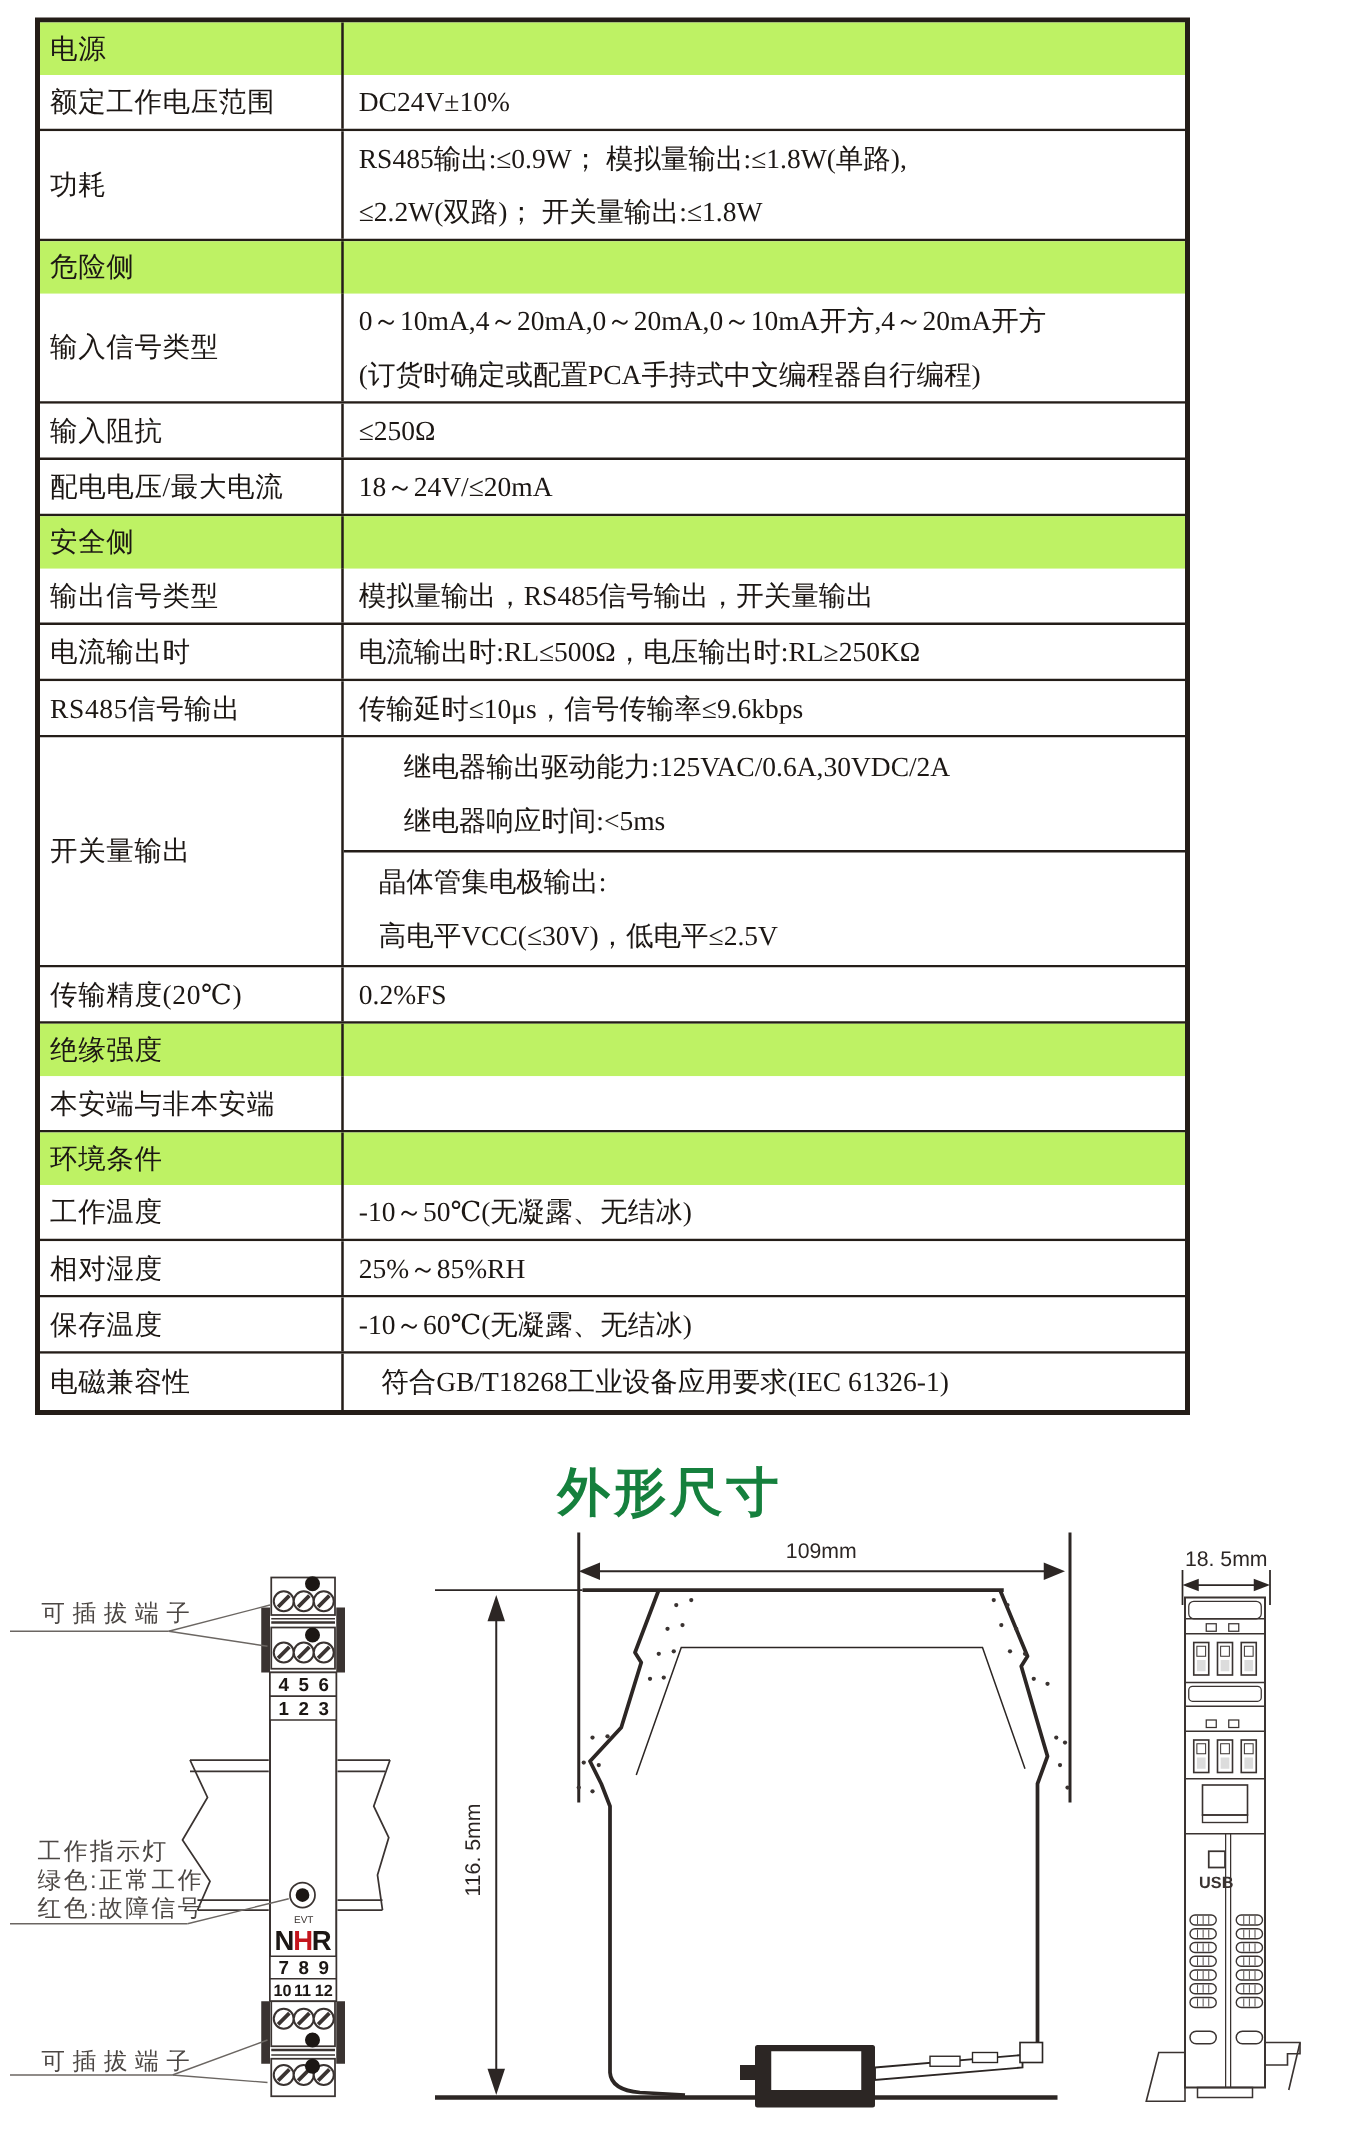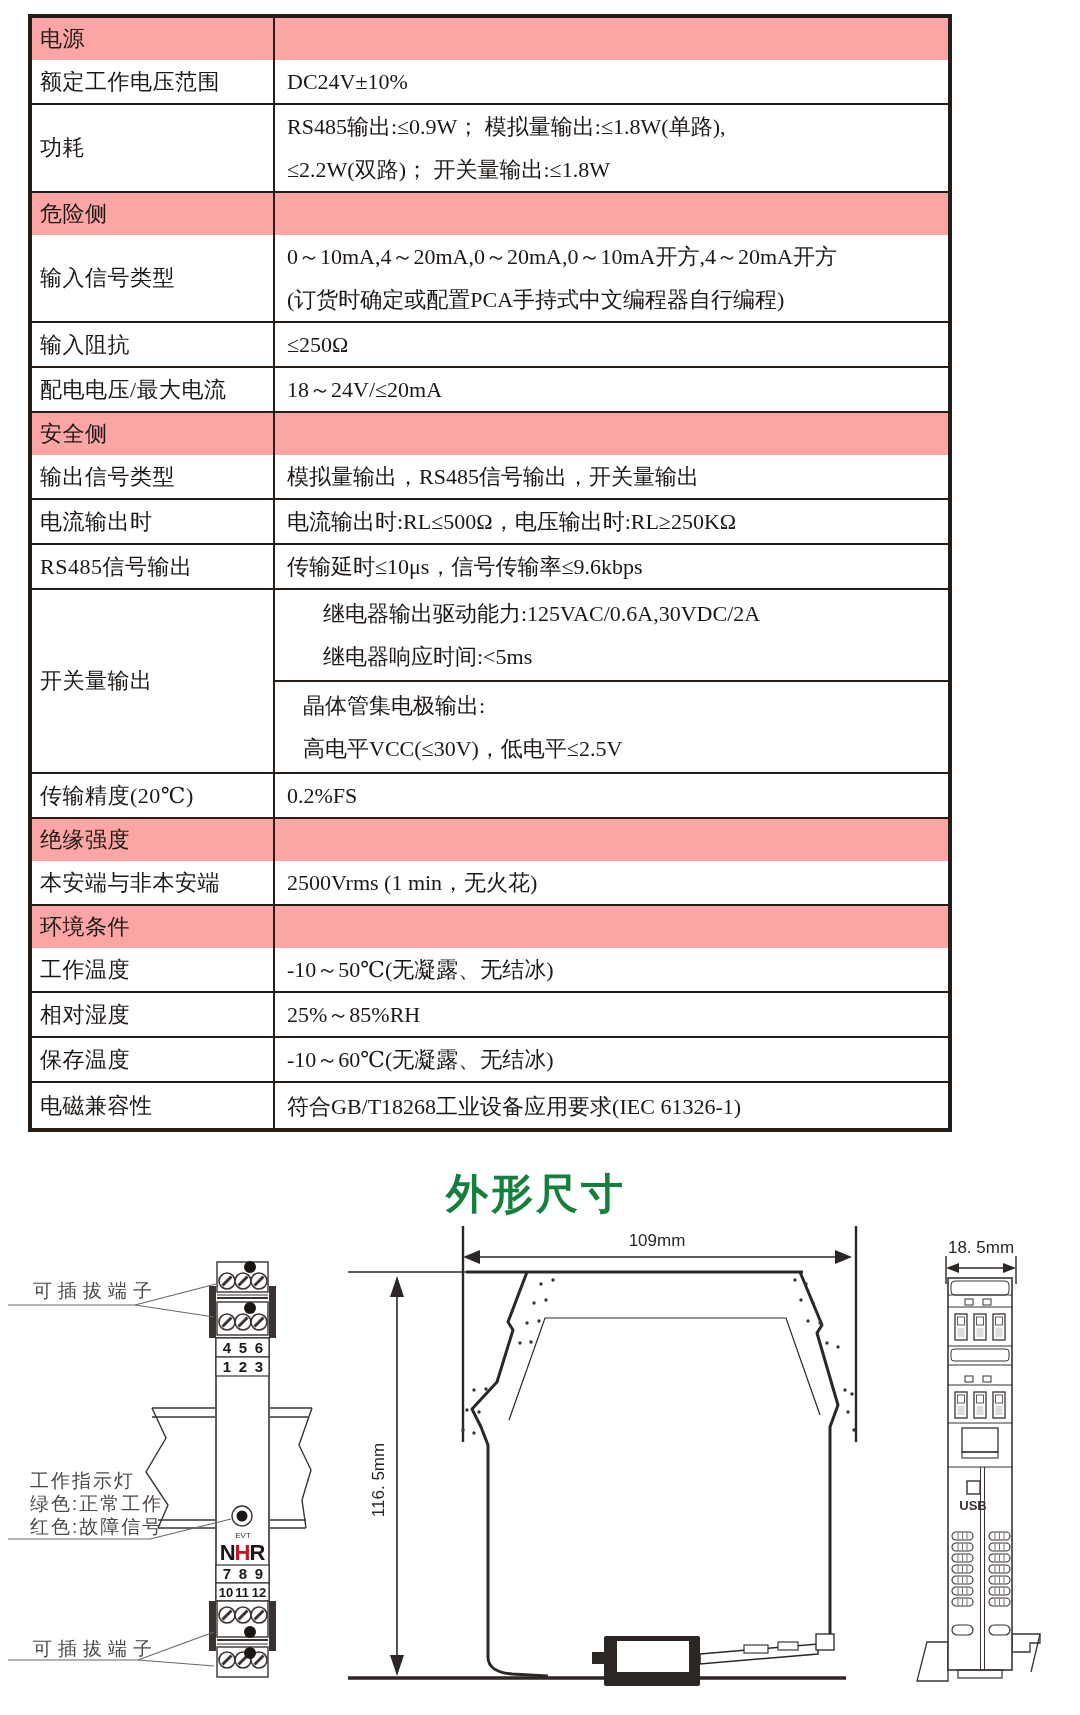--- a/index.html
+++ b/index.html
@@ -7,30 +7,30 @@
     width:1080px;height:1715px;position:relative;background:#ffffff;
     font-family:"Liberation Serif","DejaVu Serif",serif;
     color:#1c1714;overflow:hidden;
   }
   
   .spec-table{
     position:absolute;left:28px;top:14px;width:924px;
     border:4px solid #241d18;background:#fff;box-sizing:border-box;
   }
   .trow{display:flex;border-bottom:2px solid #241d18;box-sizing:border-box;}
-  .trow:last-child{border-bottom:none;}
-  .trow.sec{background:#fca5a5;border-bottom:none;min-height:42px;}
+  .trow:last-child{border-bottom:none;gap:18px;}
+  .trow.sec{background:#bef264;border-bottom:none;min-height:42px;}
   .trow.norm{min-height:45px;background:#fff;}
   .tlabel{
     width:243px;flex:0 0 243px;border-right:2px solid #241d18;
     display:flex;align-items:center;padding-left:8px;box-sizing:border-box;
     font-size:22px;letter-spacing:0.5px;
   }
   .tvalue{
-    flex:1;display:flex;flex-direction:column;justify-content:flex-end;
+    flex:1;display:flex;flex-direction:column;justify-content:center;
     padding-left:12px;box-sizing:border-box;font-size:22px;
   }
   .vline{line-height:43px;white-space:nowrap;}
   .vsub{padding:2px 0;margin-left:36px;}
   .vsub-border{border-top:2px solid #241d18;margin-left:-12px;padding-left:28px;}
   
   .outline-title{
     position:absolute;top:1166px;left:376px;width:320px;text-align:center;
     font-family:"Liberation Sans","DejaVu Sans",sans-serif;
     font-weight:bold;font-size:42px;letter-spacing:3px;color:#15803d;
@@ -130,23 +130,20 @@
         <div class="tvalue">
           <div class="vline">0.2%FS</div>
         </div>
       </div>
       <div class="trow sec">
         <div class="tlabel">绝缘强度</div>
         <div class="tvalue"></div>
       </div>
       <div class="trow norm">
         <div class="tlabel">本安端与非本安端</div>
-        <div class="tvalue">
-          <div class="vline">2500Vrms (1 min，无火花)</div>
-        </div>
       </div>
       <div class="trow sec">
         <div class="tlabel">环境条件</div>
         <div class="tvalue"></div>
       </div>
       <div class="trow norm">
         <div class="tlabel">工作温度</div>
         <div class="tvalue">
           <div class="vline">-10～50℃(无凝露、无结冰)</div>
         </div>

